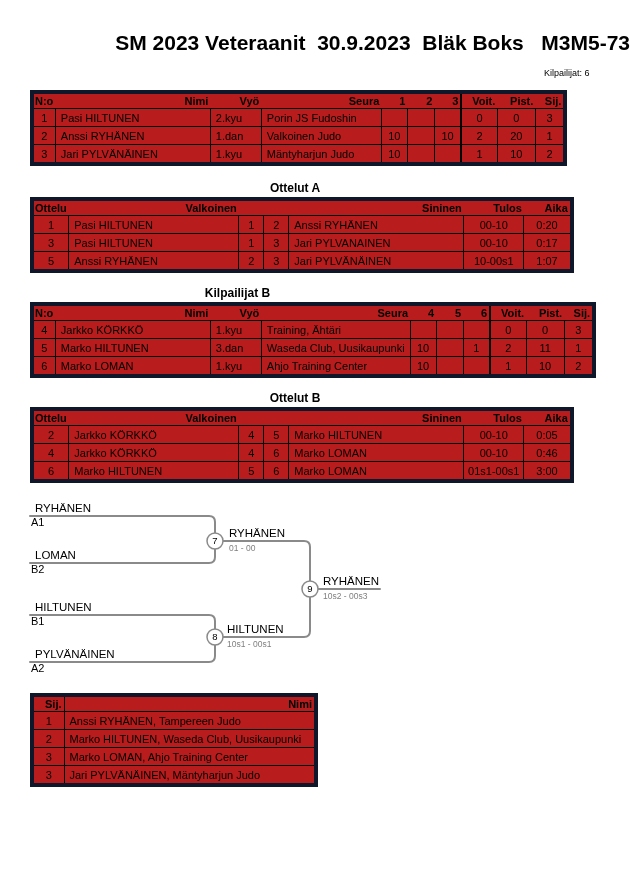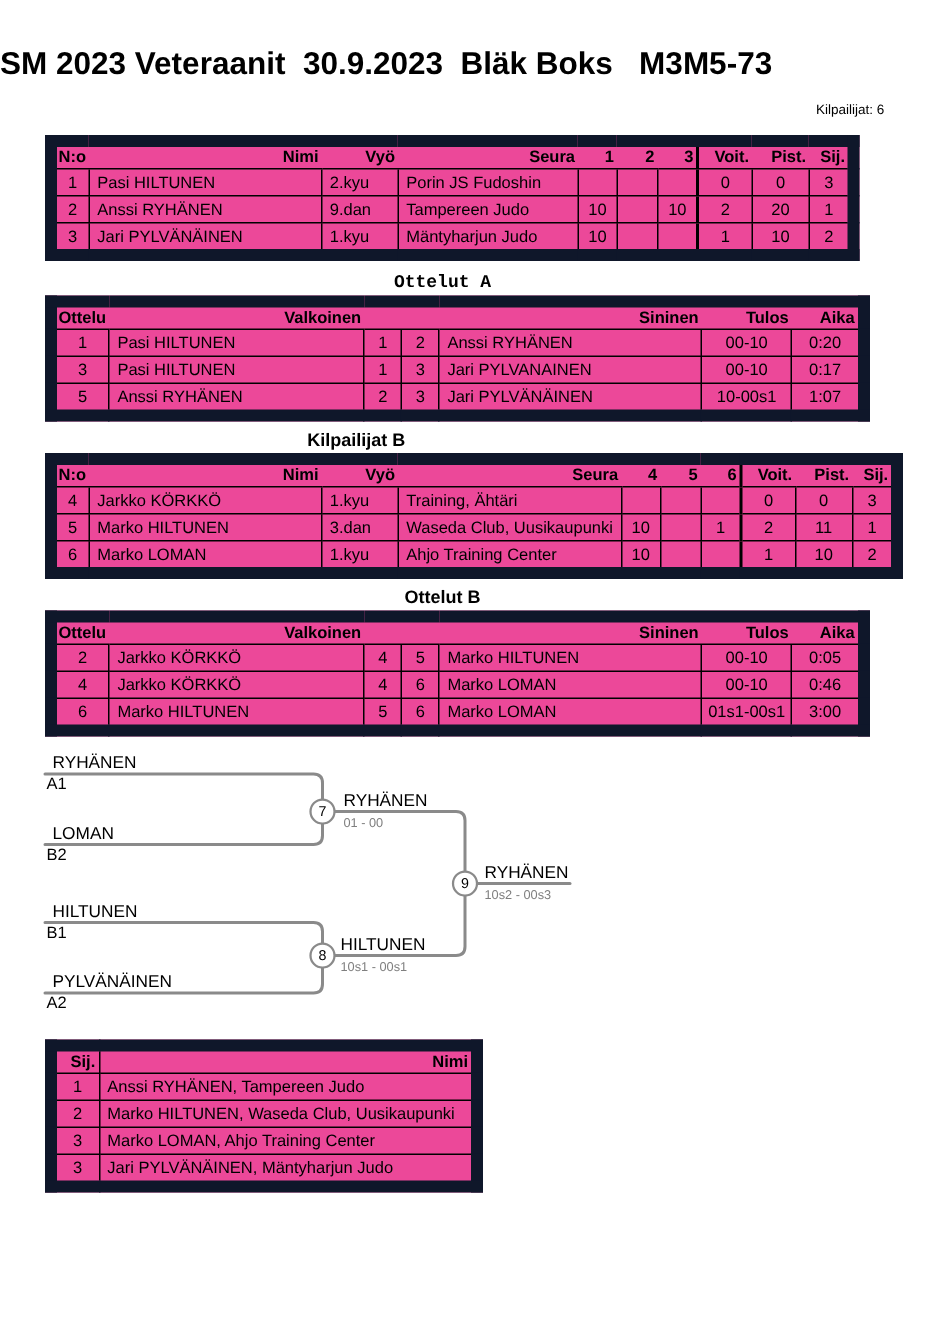--- a/index.html
+++ b/index.html
@@ -1,31 +1,31 @@
 <!DOCTYPE html>
 <html><head>
 <meta charset="utf-8">
 <style>
   html,body { margin:0; padding:0; background:#fff; }
   .page {
     position:relative; width:630px; height:891px; background:#ffffff;
     font-family:"Liberation Sans", sans-serif; color:#000; overflow:hidden;
   }
   .main-title {
-    position:absolute; top:31px; left:0; width:630px; text-align:left;
+    position:absolute; top:31px; left:0; width:630px; text-align:right;
     font-size:21px; font-weight:bold; white-space:pre;
   }
   .sec-title {
     position:absolute; font-size:12px; font-weight:bold; text-align:center;
   }
   .count-label { position:absolute; top:68px; left:544px; font-size:9px; }
 
   table {
     position:absolute; border-collapse:collapse; table-layout:fixed;
-    border:8px solid #0f172a; background:#ec4899;
+    border:4px solid #0f172a; background:#b91c1c;
   }
   th, td { font-size:11px; overflow:visible; }
   th {
     font-weight:bold; border:none; border-bottom:1px solid #000;
     height:14px; padding:0 2px; text-align:right; white-space:nowrap;
   }
   td {
     border:1px solid #000; height:17px; padding:0 5px; white-space:nowrap;
     text-align:left; vertical-align:middle;
   }
@@ -38,21 +38,21 @@
   .bracket { position:absolute; left:0; top:495px; }
   .blines path { fill:none; stroke:#8a8a8a; stroke-width:2; stroke-linecap:round; }
   .bracket circle { fill:#ffffff; stroke:#8a8a8a; stroke-width:1.5; }
   .bracket text { font-family:"Liberation Sans", sans-serif; }
   .bname { font-size:11.5px; fill:#000; }
   .bseed { font-size:11px; fill:#000; }
   .bscore { font-size:8.5px; fill:#7f7f7f; }
   .bnum { font-size:9.5px; fill:#000; text-anchor:middle; }
 
   .t-poolA { top:69px; left:30px; width:415px; }
-  .t-matchesA { top:181px; left:30px; width:530px;font-family:Liberation Mono, monospace; }
+  .t-matchesA { top:181px; left:30px; width:530px; }
   .t-poolB { top:286px; left:30px; width:415px; }
   .t-matchesB { top:391px; left:30px; width:530px; }
   .t-results { top:676px; left:30px; width:284px; }
   #poolA { left:30px; top:90px; }
   #matchesA { left:30px; top:197px; }
   #poolB { left:30px; top:302px; }
   #matchesB { left:30px; top:407px; }
   #results { left:30px; top:693px; }
 </style>
 </head>
@@ -99,22 +99,22 @@
         <td class="c"></td>
         <td class="c"></td>
         <td class="c"></td>
         <td class="c thickL">0</td>
         <td class="c">0</td>
         <td class="c">3</td>
       </tr>
       <tr>
         <td class="c">2</td>
         <td>Anssi RYHÄNEN</td>
-        <td>9.dan</td>
-        <td>Tampereen Judo</td>
+        <td>1.dan</td>
+        <td>Valkoinen Judo</td>
         <td class="c">10</td>
         <td class="c"></td>
         <td class="c">10</td>
         <td class="c thickL">2</td>
         <td class="c">20</td>
         <td class="c">1</td>
       </tr>
       <tr>
         <td class="c">3</td>
         <td>Jari PYLVÄNÄINEN</td>

